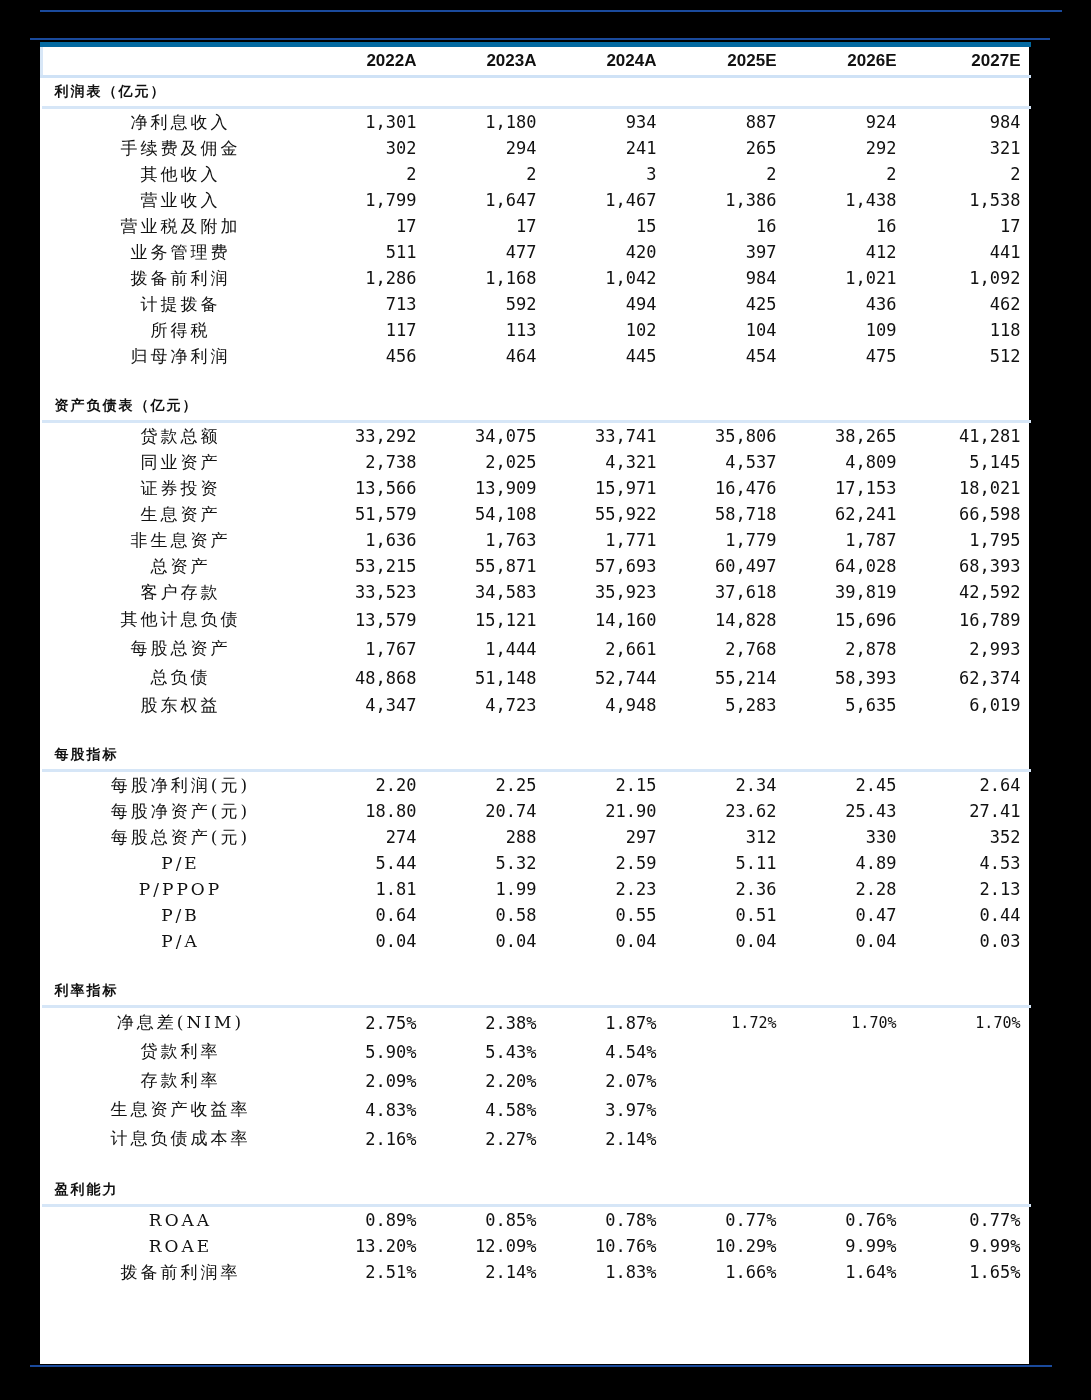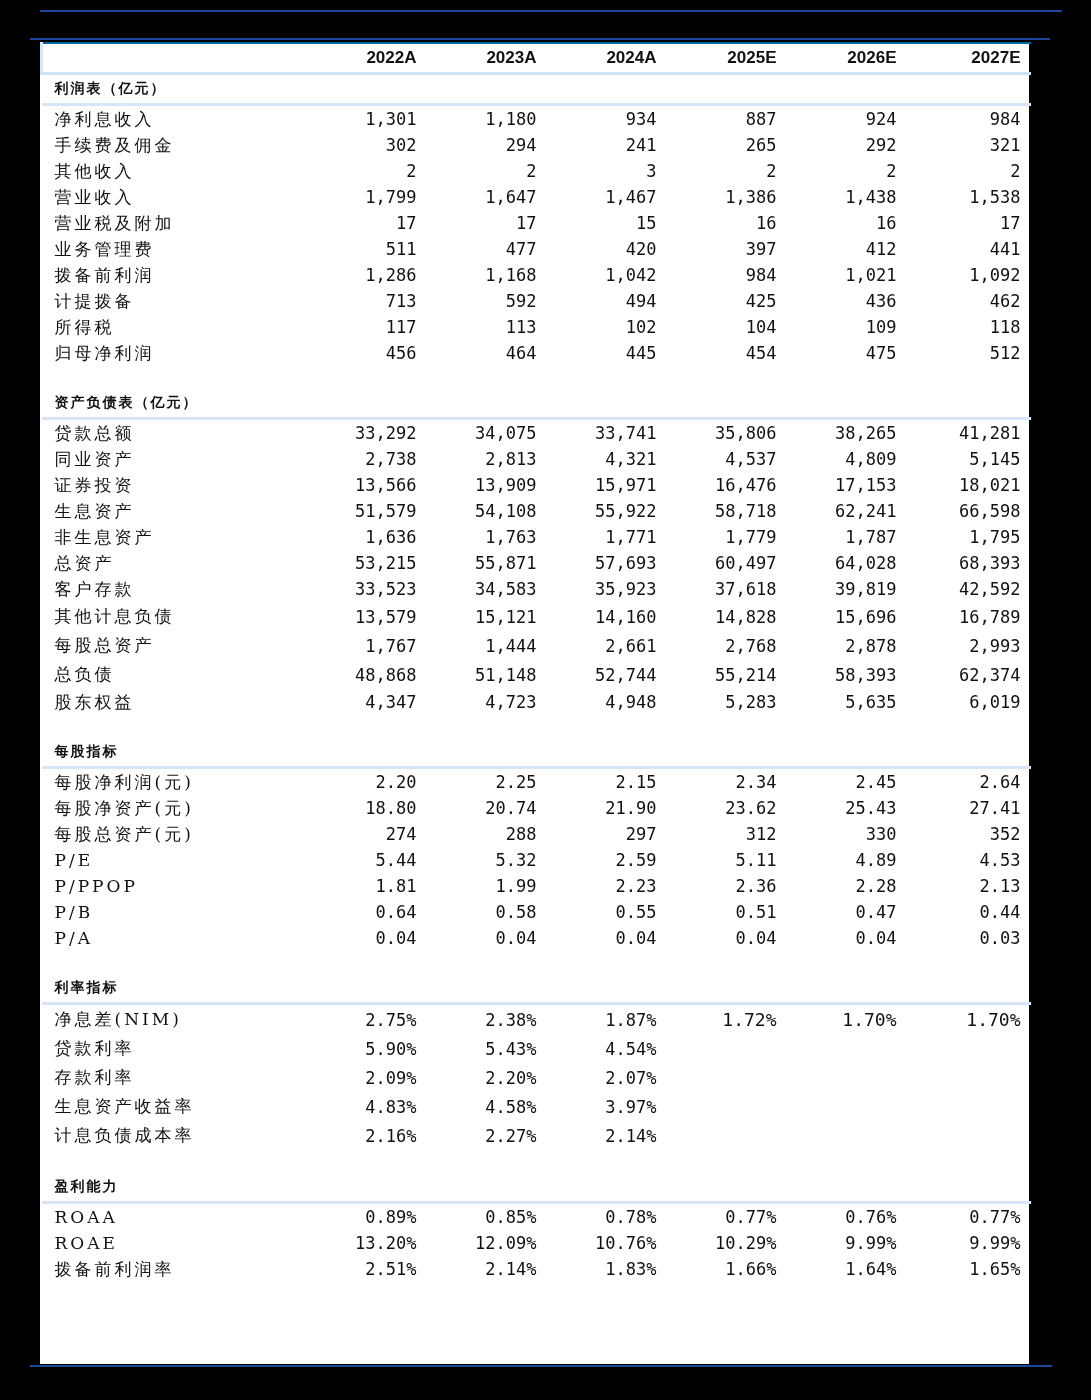--- a/index.html
+++ b/index.html
@@ -46,21 +46,21 @@
       color: #111111;
       font-size: 17px;
     }
     .hdr-row th {
       height: 28px;
       font-family: "Liberation Sans", sans-serif;
       font-weight: bold;
       font-size: 17px;
       text-align: right;
       padding-right: 10px;
-      border-top: 2px solid #0369a1;
+      border-top: 5px solid #0369a1;
       border-bottom: 3px solid #cfe2f6;
     }
     .hdr-row th.first {
       border-left: 3px solid #d8e7f7;
     }
     .section-row td {
       height: 28px;
       font-weight: bold;
       font-size: 14px;
       padding-left: 13px;
@@ -69,29 +69,29 @@
     }
     .spacer-row td { height: 23px; }
     .data-row td {
       height: 26px;
       font-family: "DejaVu Sans Mono", monospace;
       font-size: 17px;
       text-align: right;
       padding-right: 10px;
     }
     .data-row td.label {
-      text-align: left;
+      text-align: center;
       padding-left: 13px;
       padding-right: 0;
       font-family: "DejaVu Serif", serif;
       letter-spacing: 3px;
     }
     .data-row.tall td { height: 29px; }
     .data-row td.proj {
-      font-size: 18px;
+      font-size: 15px;
       margin-top: 48px;
     }
   </style>
 </head>
 <body>
 
 <div class="rule rule-top1"></div>
 <div class="rule rule-top2"></div>
 
 <div class="sheet">
@@ -221,21 +221,21 @@
           <td>33,292</td>
           <td>34,075</td>
           <td>33,741</td>
           <td>35,806</td>
           <td>38,265</td>
           <td>41,281</td>
         </tr>
         <tr class="data-row">
           <td class="label">同业资产</td>
           <td>2,738</td>
-          <td>2,813</td>
+          <td>2,025</td>
           <td>4,321</td>
           <td>4,537</td>
           <td>4,809</td>
           <td>5,145</td>
         </tr>
         <tr class="data-row">
           <td class="label">证券投资</td>
           <td>13,566</td>
           <td>13,909</td>
           <td>15,971</td>

